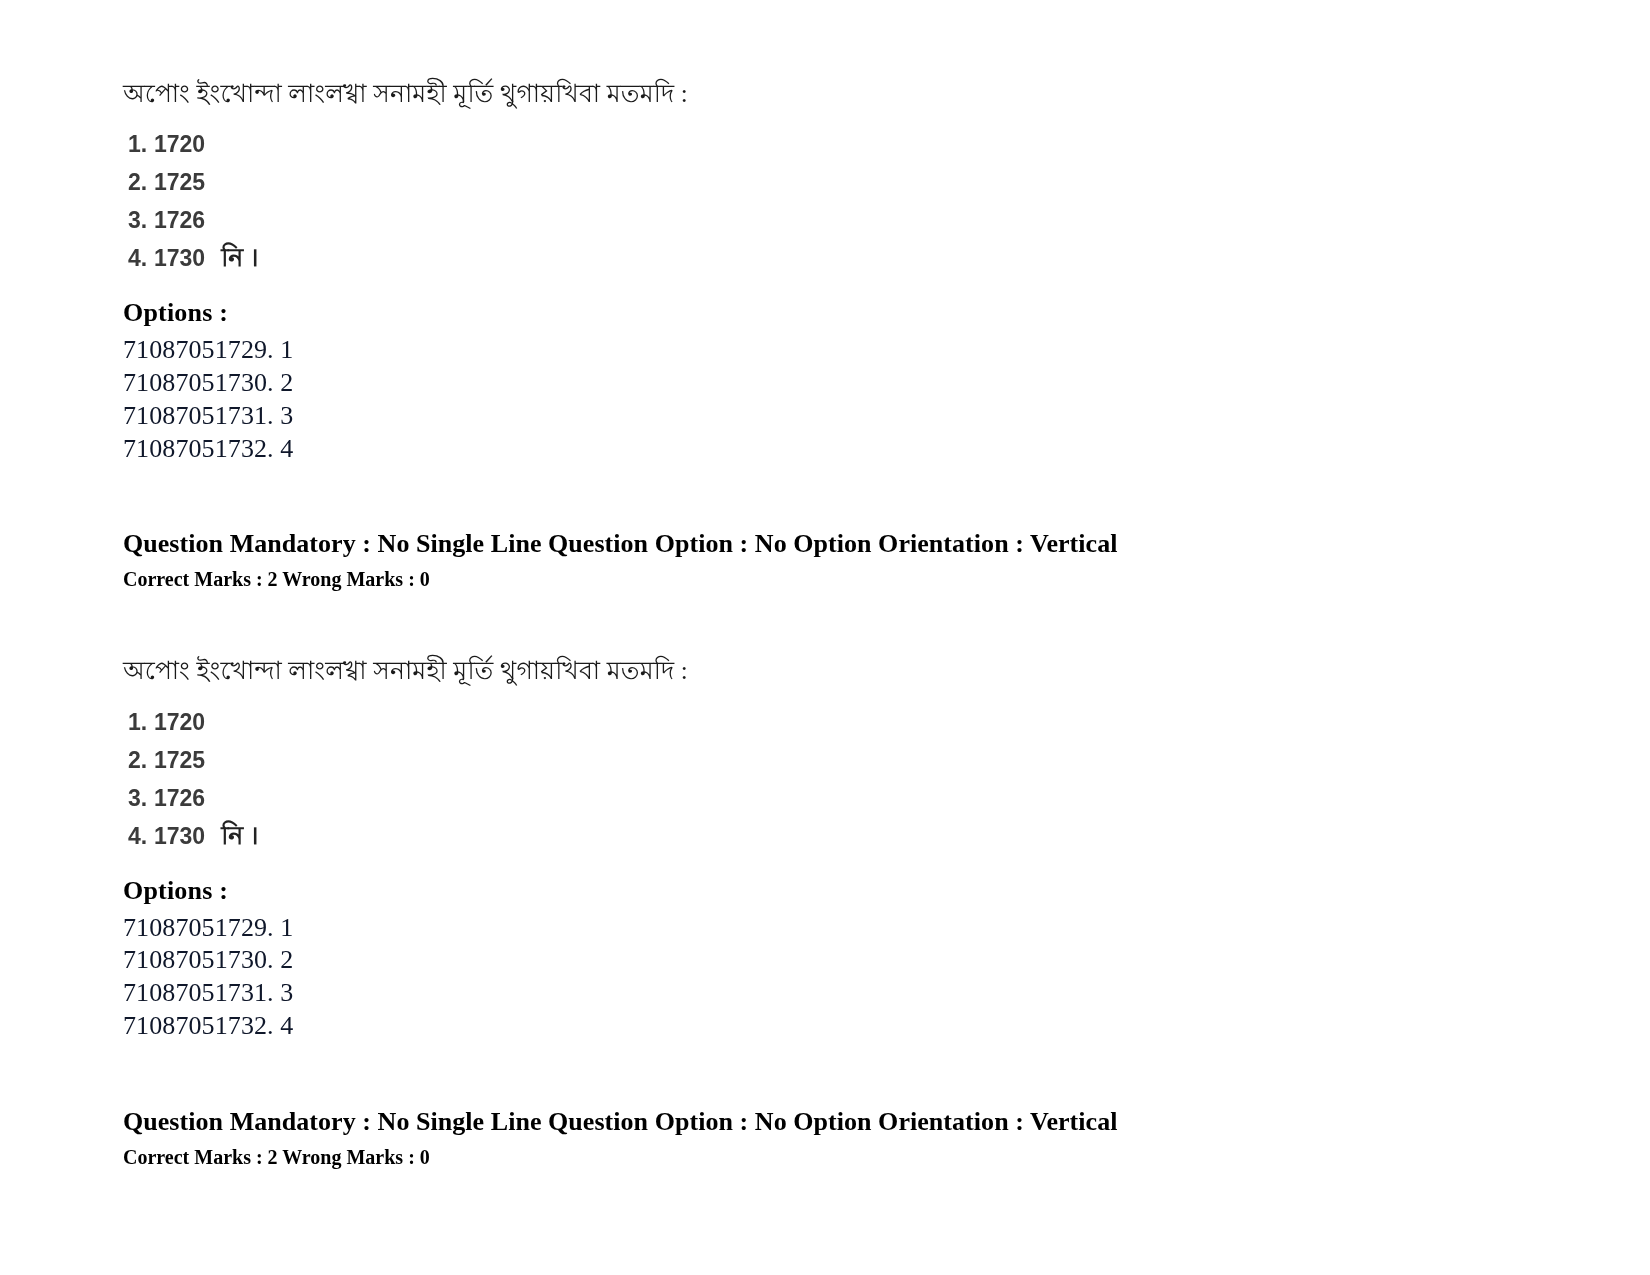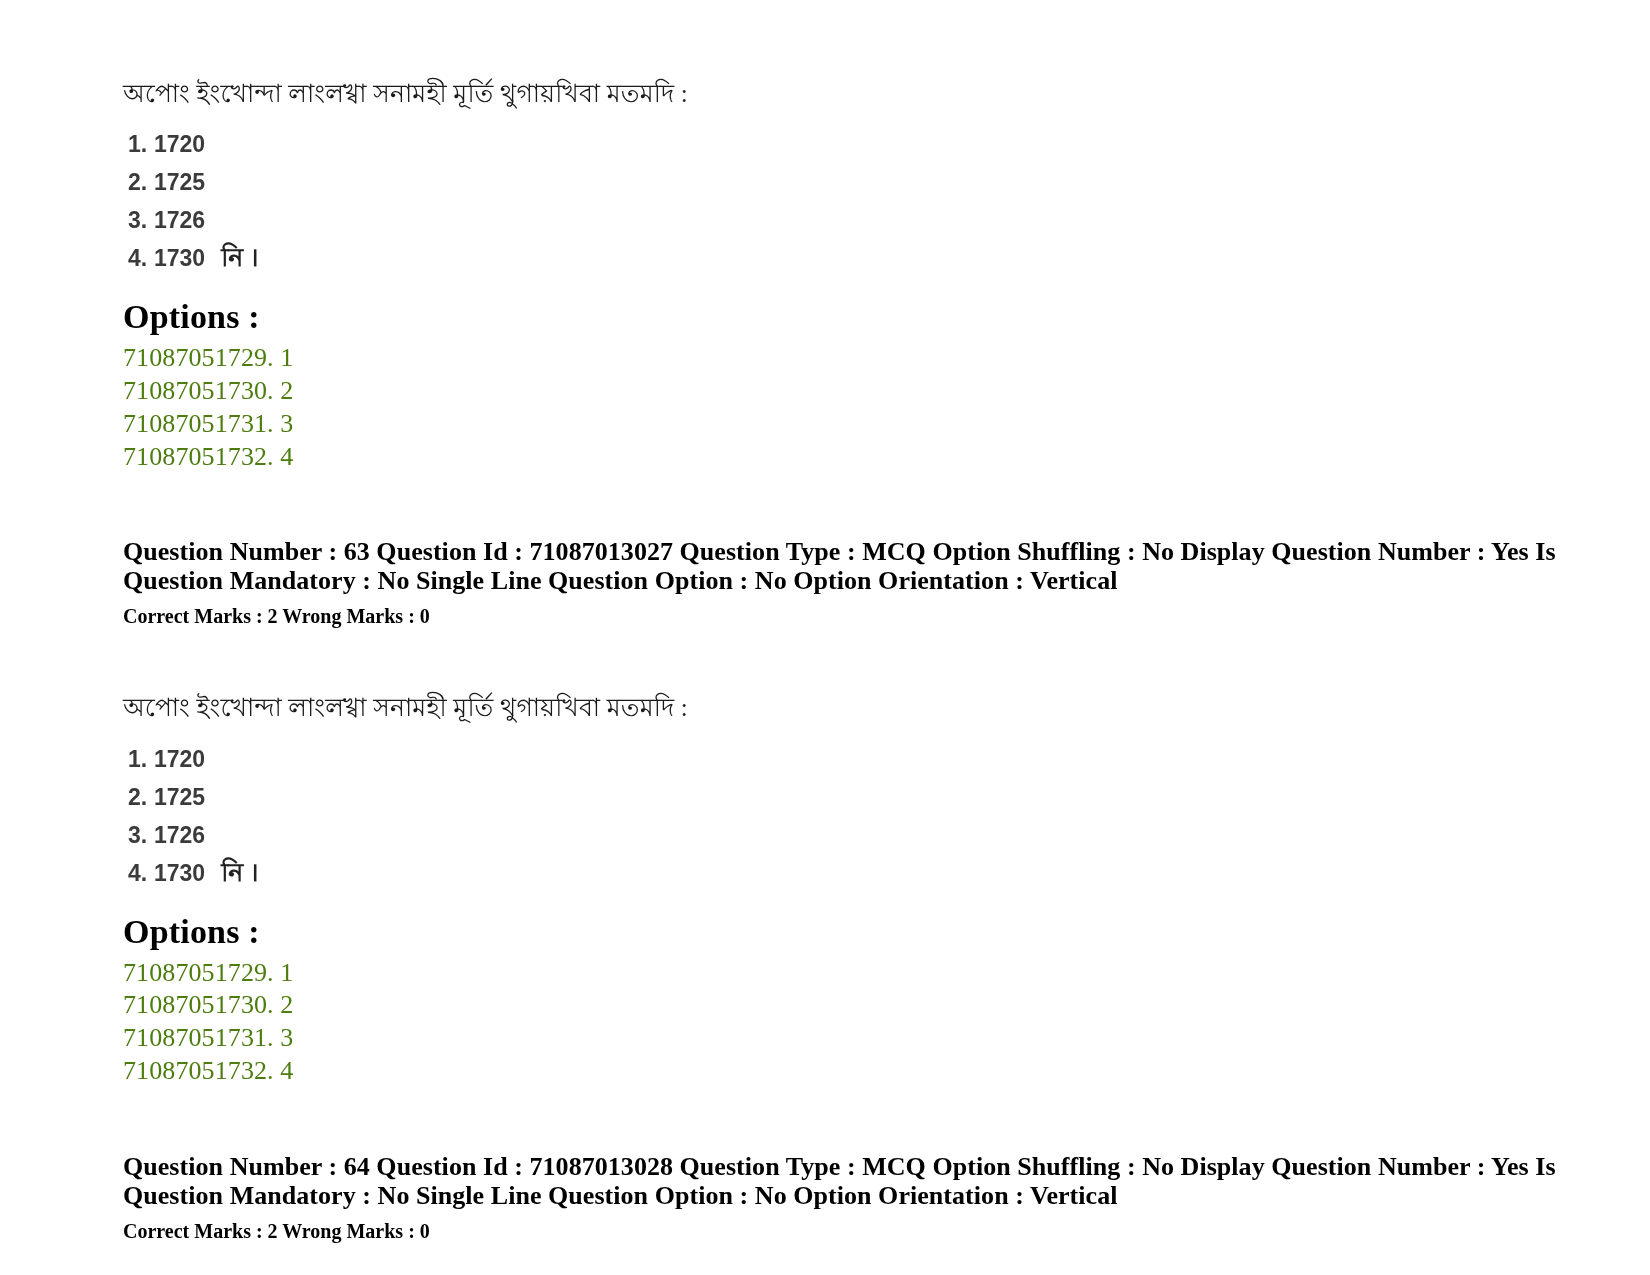--- a/index.html
+++ b/index.html
@@ -69,31 +69,31 @@
   }
   .choice .suffix {
     font-family: "Liberation Serif", serif;
     font-size: 25px;
     color: #222;
     margin-left: 16px;
   }
 
   .options-head {
     font-weight: bold;
-    font-size: 34px;
+    font-size: 26px;
     margin-top: 28px;
     margin-bottom: 6px;
     letter-spacing: 0.2px;
   }
 
   .option-line {
     font-size: 26px;
     line-height: 1.26;
     letter-spacing: 0.1px;
-    color: #4d7c0f;
+    color: #0f172a;
   }
 
   
   .meta {
     font-weight: bold;
     font-size: 26px;
     line-height: 1.12;
     letter-spacing: 0.05px;
     color: #000;
   }
@@ -142,21 +142,20 @@
       <div class="options-head">Options :</div>
       <div class="option-line">71087051729. 1</div>
       <div class="option-line">71087051730. 2</div>
       <div class="option-line">71087051731. 3</div>
       <div class="option-line">71087051732. 4</div>
     </div>
 
     <div class="spacer-lg"></div>
 
     <div class="meta">
-      <span class="mline wrap">Question Number : 63 Question Id : 71087013027 Question Type : MCQ Option Shuffling : No Display Question Number : Yes Is</span>
       <span class="mline">Question Mandatory : No Single Line Question Option : No Option Orientation : Vertical</span>
     </div>
     <div class="meta-marks">Correct Marks : 2 Wrong Marks : 0</div>
 
     <div class="spacer-lg"></div>
 
     <div class="qblock">
       <div class="qtext">অপোং ইংখোন্দা লাংলখ্বা সনামহী মূর্তি থুগায়খিবা মতমদি :</div>
 
       <div class="choices">
@@ -177,19 +176,18 @@
       <div class="options-head">Options :</div>
       <div class="option-line">71087051729. 1</div>
       <div class="option-line">71087051730. 2</div>
       <div class="option-line">71087051731. 3</div>
       <div class="option-line">71087051732. 4</div>
     </div>
 
     <div class="spacer-lg"></div>
 
     <div class="meta">
-      <span class="mline wrap">Question Number : 64 Question Id : 71087013028 Question Type : MCQ Option Shuffling : No Display Question Number : Yes Is</span>
       <span class="mline">Question Mandatory : No Single Line Question Option : No Option Orientation : Vertical</span>
     </div>
     <div class="meta-marks">Correct Marks : 2 Wrong Marks : 0</div>
 
   </div>
 </div>
 
 </body></html>

